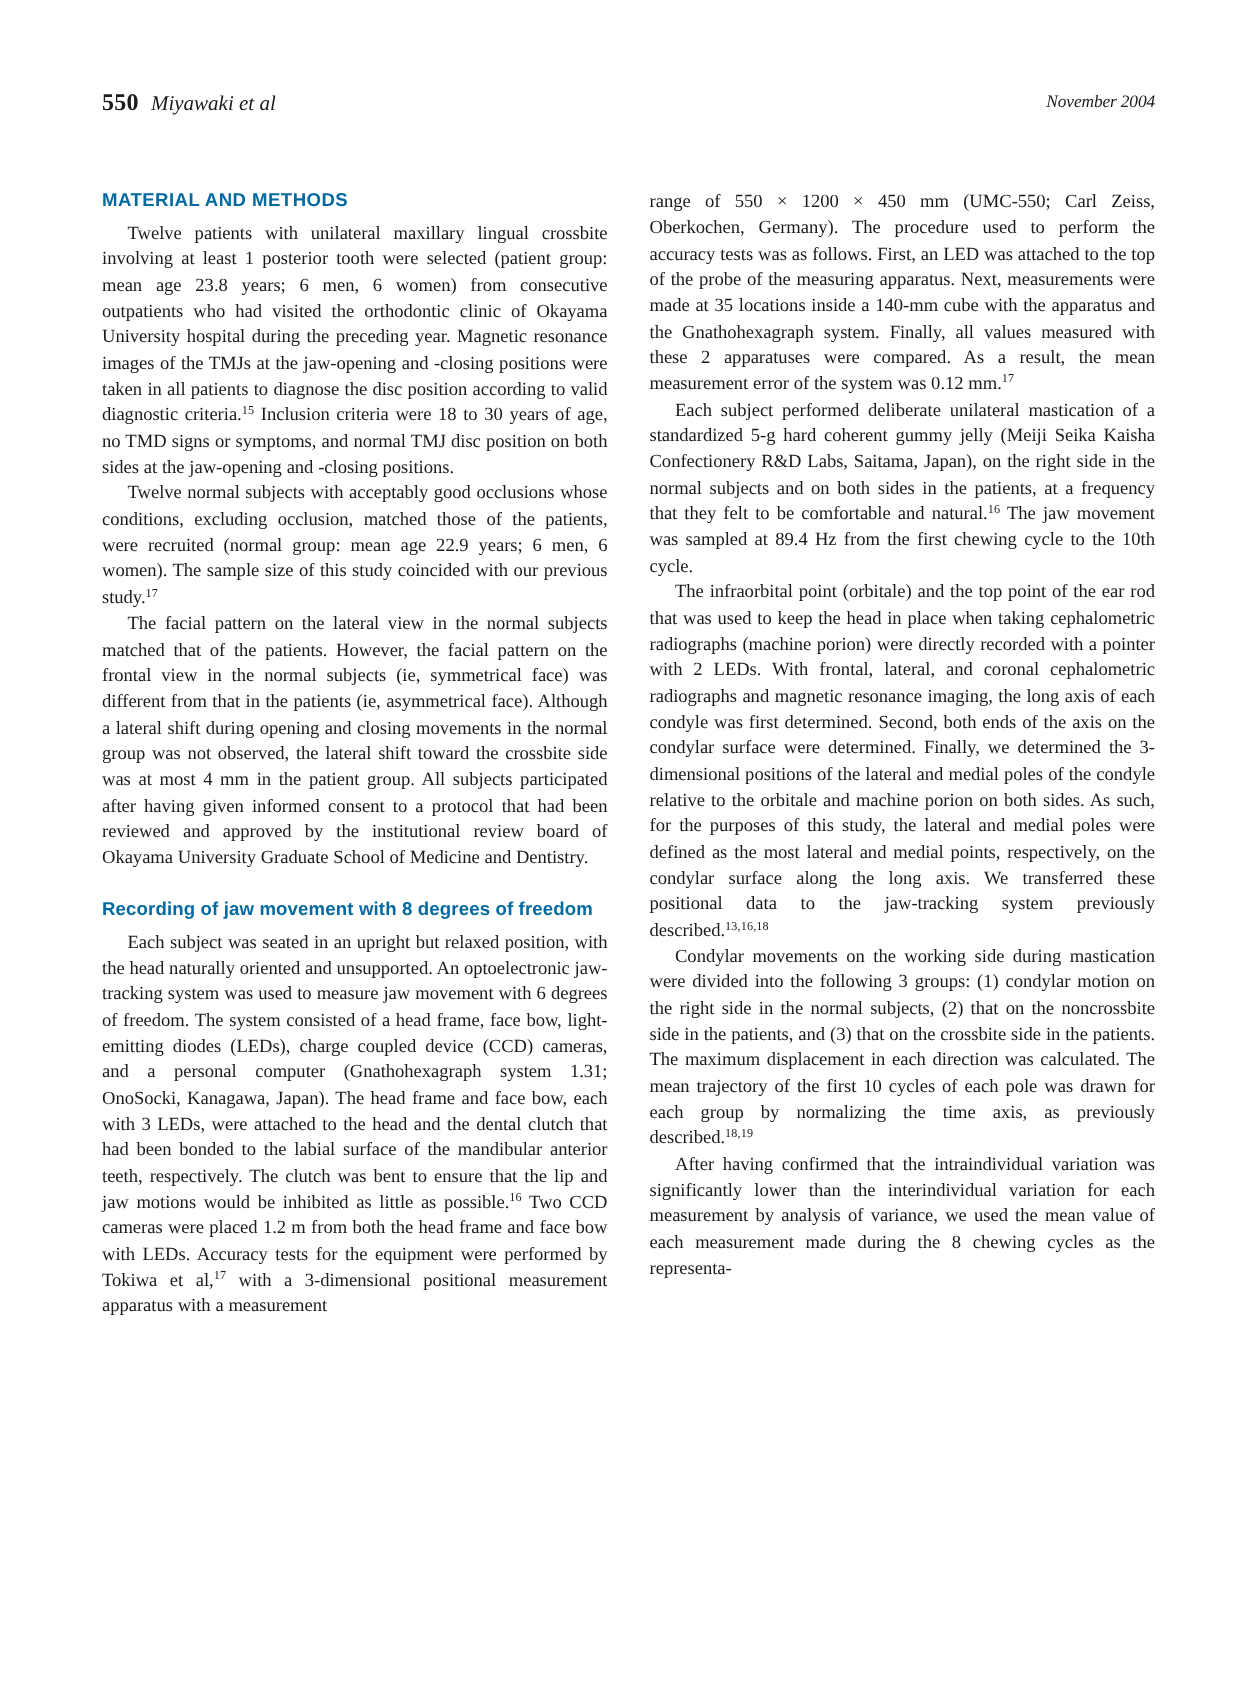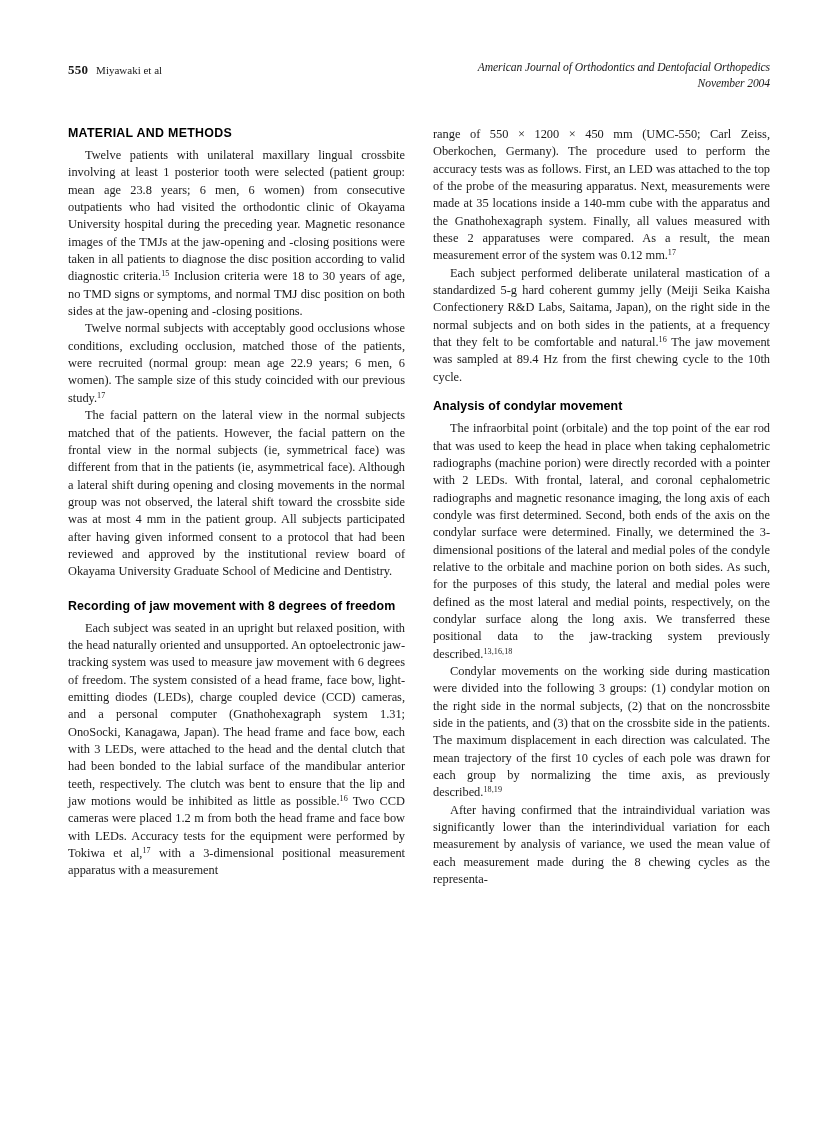--- a/index.html
+++ b/index.html
@@ -35,26 +35,27 @@
   }
   .rh-left {
     position: absolute;
     left: 0;
     top: 0;
     white-space: nowrap;
   }
   .rh-page-number {
     font-family: "Liberation Serif", "DejaVu Serif", serif;
     font-weight: bold;
-    font-size: 13px;
+    font-size: 16px;
     letter-spacing: 0.2px;
     margin-top: 32px;
   }
   .rh-authors {
-    font-size: 11px;
+    font-style: italic;
+    font-size: 14px;
     margin-left: 8px;
     text-align: right;
   }
   .rh-right {
     position: absolute;
     right: 0;
     top: 0;
     text-align: right;
     font-style: italic;
     font-size: 11.6px;
@@ -79,21 +80,21 @@
   }
   .col-left  { left: 0; }
   .col-right { left: 365px; }
 
   .sec-head {
     font-family: "Liberation Sans", "DejaVu Sans", sans-serif;
     font-weight: bold;
     font-size: 12.4px;
     line-height: 15px;
     letter-spacing: 0.1px;
-    color: #000000;
+    color: #0369a1;
     margin: 0 0 6px 0;
   }
   .sec-head.caps {
     letter-spacing: 0.3px;
   }
   .sec-head.spaced-above {
     margin-top: 18px;
   }
   .sec-head.spaced-above-sm {
     margin-top: 13px;
@@ -122,21 +123,20 @@
 </head>
 <body>
 
 <div class="page">
 
   <div class="running-head">
     <div class="rh-left">
       <span class="rh-page-number">550</span><span class="rh-authors">Miyawaki et al</span>
     </div>
     <div class="rh-right">
-      <div>American Journal of Orthodontics and Dentofacial Orthopedics</div>
       <div>November 2004</div>
     </div>
   </div>
 
   <div class="columns">
 
     <div class="col col-left">
 
       <h2 class="sec-head caps">MATERIAL AND METHODS</h2>
 
@@ -151,21 +151,20 @@
       <p class="para"><span>Each subject was seated in an upright but relaxed position, with the head naturally oriented and unsupported. An optoelectronic jaw-tracking system was used to measure jaw movement with 6 degrees of freedom. The system consisted of a head frame, face bow, light-emitting diodes (LEDs), charge coupled device (CCD) cameras, and a personal computer (Gnathohexagraph system 1.31; OnoSocki, Kanagawa, Japan). The head frame and face bow, each with 3 LEDs, were attached to the head and the dental clutch that had been bonded to the labial surface of the mandibular anterior teeth, respectively. The clutch was bent to ensure that the lip and jaw motions would be inhibited as little as possible.</span><sup>16</sup><span> Two CCD cameras were placed 1.2 m from both the head frame and face bow with LEDs. Accuracy tests for the equipment were performed by Tokiwa et al,</span><sup>17</sup><span> with a 3-dimensional positional measurement apparatus with a measurement</span></p>
 
     </div>
 
     <div class="col col-right">
 
       <p class="para no-indent"><span>range of 550 × 1200 × 450 mm (UMC-550; Carl Zeiss, Oberkochen, Germany). The procedure used to perform the accuracy tests was as follows. First, an LED was attached to the top of the probe of the measuring apparatus. Next, measurements were made at 35 locations inside a 140-mm cube with the apparatus and the Gnathohexagraph system. Finally, all values measured with these 2 apparatuses were compared. As a result, the mean measurement error of the system was 0.12 mm.</span><sup>17</sup></p>
 
       <p class="para"><span>Each subject performed deliberate unilateral mastication of a standardized 5-g hard coherent gummy jelly (Meiji Seika Kaisha Confectionery R&amp;D Labs, Saitama, Japan), on the right side in the normal subjects and on both sides in the patients, at a frequency that they felt to be comfortable and natural.</span><sup>16</sup><span> The jaw movement was sampled at 89.4 Hz from the first chewing cycle to the 10th cycle.</span></p>
 
-      <h3 class="sec-head spaced-above-sm">Analysis of condylar movement</h3>
 
       <p class="para"><span>The infraorbital point (orbitale) and the top point of the ear rod that was used to keep the head in place when taking cephalometric radiographs (machine porion) were directly recorded with a pointer with 2 LEDs. With frontal, lateral, and coronal cephalometric radiographs and magnetic resonance imaging, the long axis of each condyle was first determined. Second, both ends of the axis on the condylar surface were determined. Finally, we determined the 3-dimensional positions of the lateral and medial poles of the condyle relative to the orbitale and machine porion on both sides. As such, for the purposes of this study, the lateral and medial poles were defined as the most lateral and medial points, respectively, on the condylar surface along the long axis. We transferred these positional data to the jaw-tracking system previously described.</span><sup>13,16,18</sup></p>
 
       <p class="para"><span>Condylar movements on the working side during mastication were divided into the following 3 groups: (1) condylar motion on the right side in the normal subjects, (2) that on the noncrossbite side in the patients, and (3) that on the crossbite side in the patients. The maximum displacement in each direction was calculated. The mean trajectory of the first 10 cycles of each pole was drawn for each group by normalizing the time axis, as previously described.</span><sup>18,19</sup></p>
 
 
       <p class="para">After having confirmed that the intraindividual variation was significantly lower than the interindividual variation for each measurement by analysis of variance, we used the mean value of each measurement made during the 8 chewing cycles as the representa-</p>
 
     </div>
 

